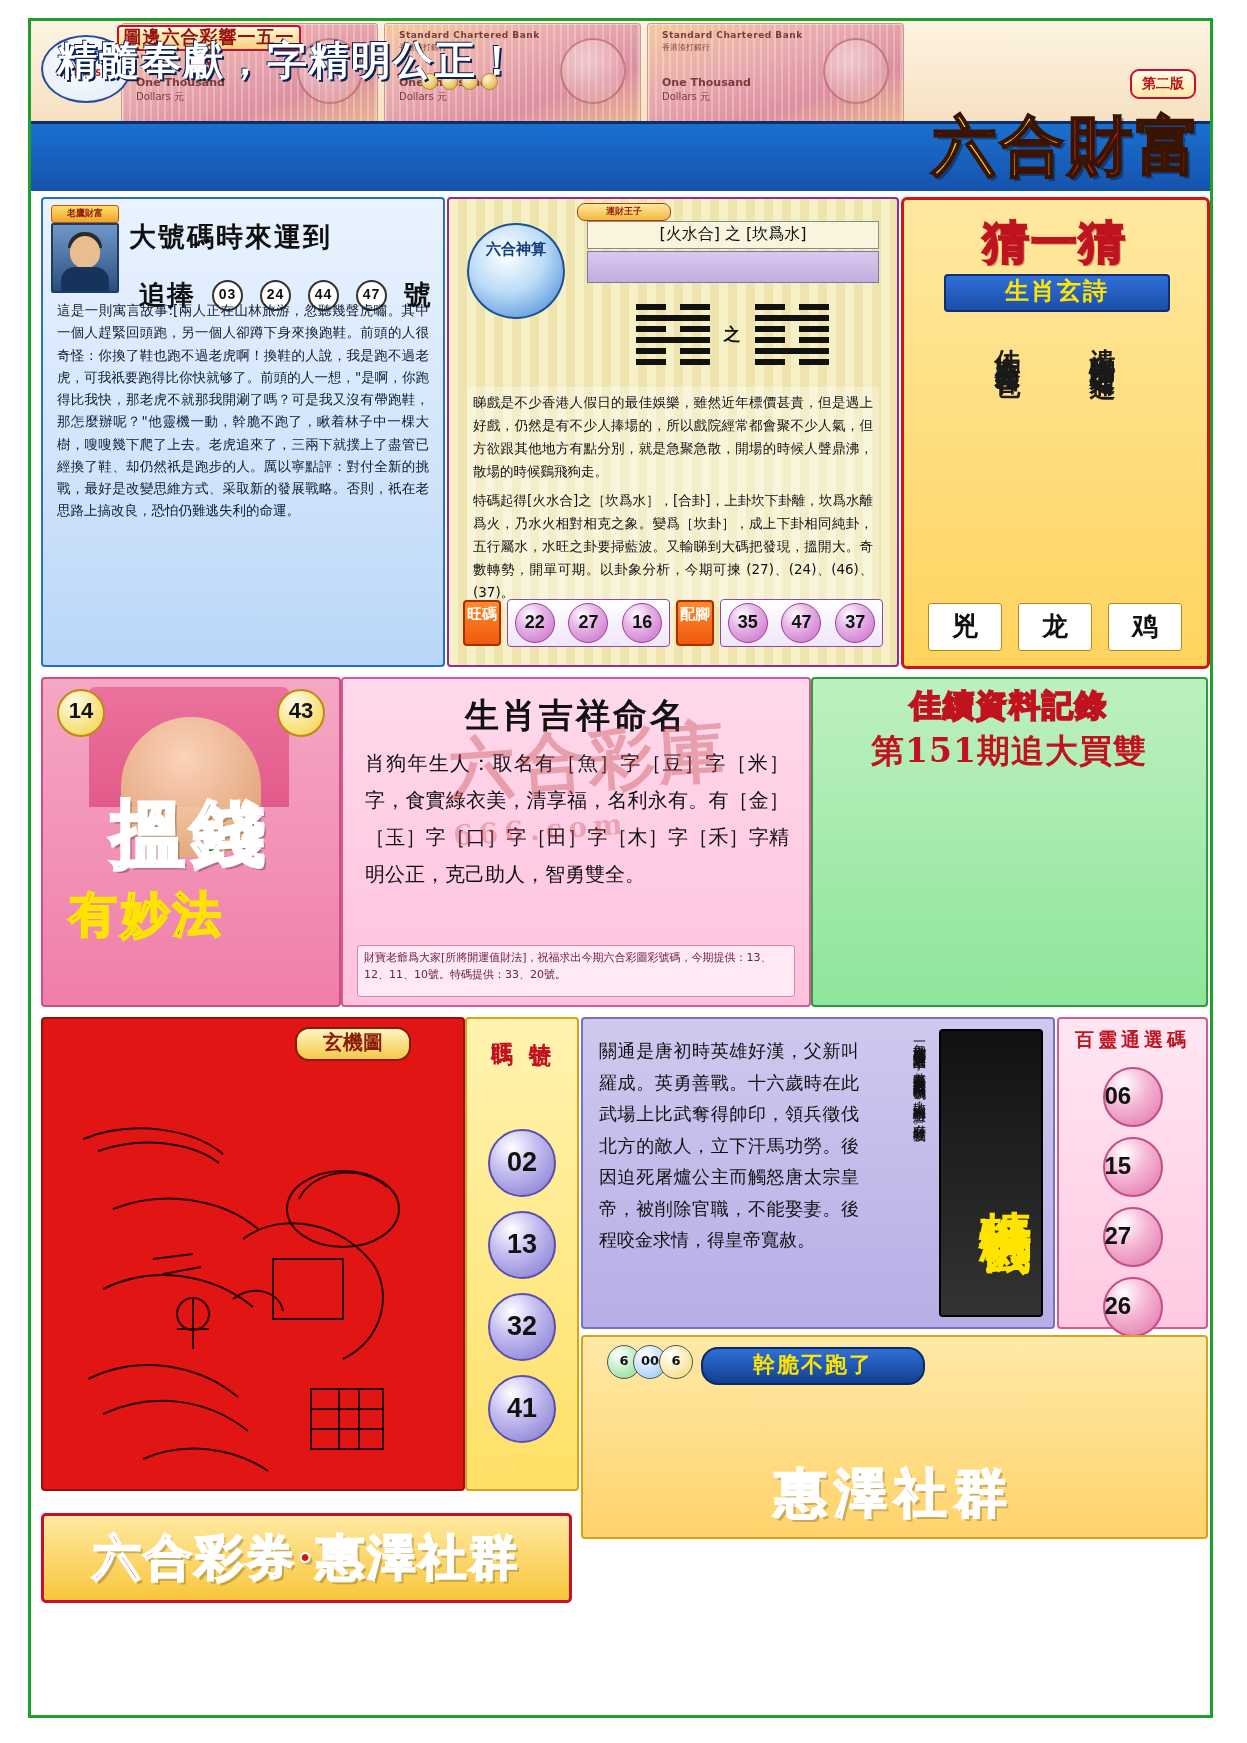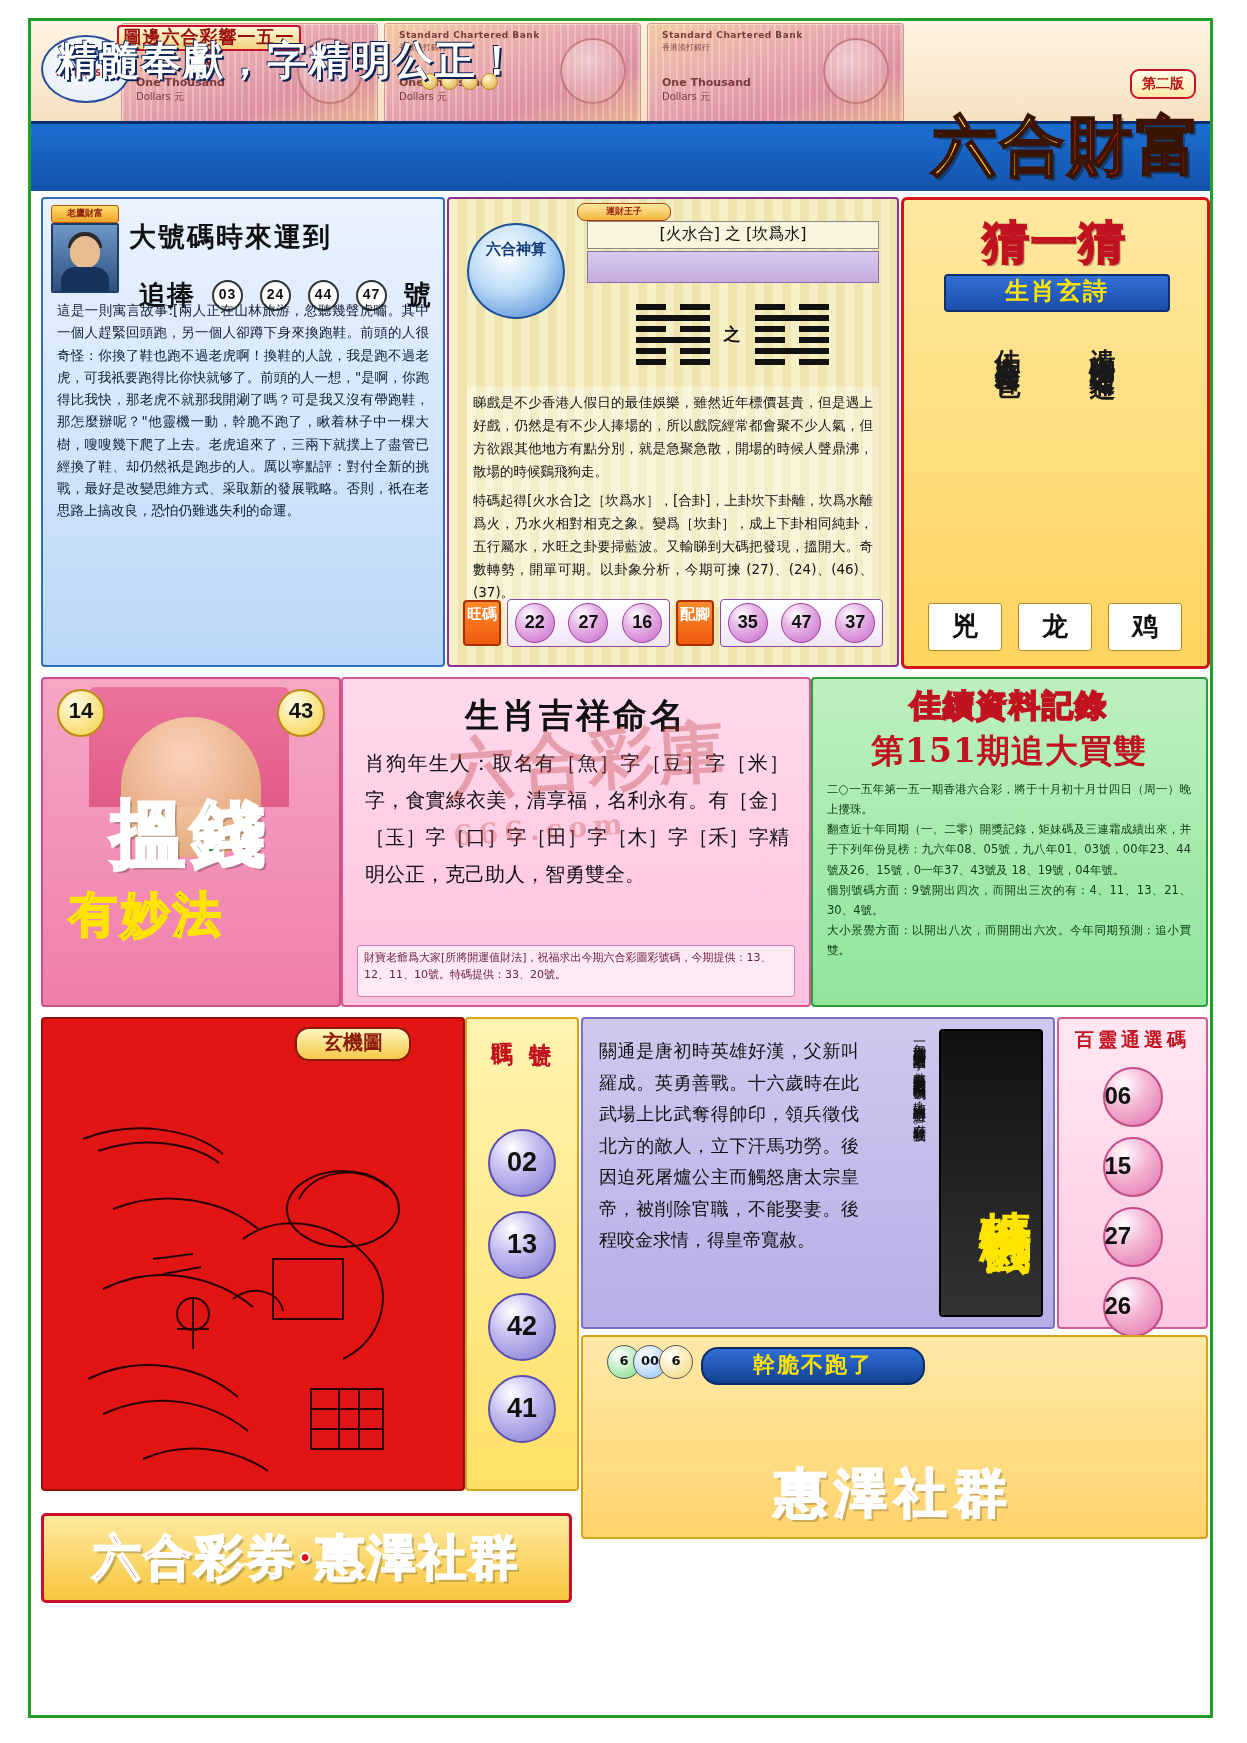--- a/index.html
+++ b/index.html
@@ -638,24 +638,20 @@
 
     <div class="box-name">
       <div class="name-title">生肖吉祥命名</div>
       <div class="name-body">肖狗年生人：取名有［魚］字［豆］字［米］字，食實綠衣美，清享福，名利永有。有［金］［玉］字［口］字［田］字［木］字［禾］字精明公正，克己助人，智勇雙全。</div>
       <div class="name-foot">財寶老爺爲大家[所將開運值財法]，祝福求出今期六合彩圖彩號碼，今期提供：13、12、11、10號。特碼提供：33、20號。</div>
     </div>
 
     <div class="box-record">
       <div class="rec-title">佳續資料記錄</div>
       <div class="rec-sub">第151期追大買雙</div>
-      <div class="rec-body" style="white-space:pre-line">二○一五年第一五一期香港六合彩，將于十月初十月廿四日（周一）晚上攪珠。
-翻查近十年同期（一、二零）開獎記錄，矩妹碼及三連霜成績出來，并于下列年份見榜：九六年08、05號，九八年01、03號，00年23、44號及26、15號，0一年37、43號及 18、19號，04年號。
-個別號碼方面：9號開出四次，而開出三次的有：4、11、13、21、30、4號。
-大小景覺方面：以開出八次，而開開出六次。今年同期預測：追小買雙。</div>
     </div>
   </div>
 
   <div class="row3">
 
     <div class="box-xuanji">
       <div class="xj-tag">玄機圖</div>
       <div class="xj-art">
         <svg viewBox="0 0 420 430" preserveAspectRatio="none">
           <g fill="none" stroke="#2a0000" stroke-width="2">
@@ -682,21 +678,21 @@
     </div>
 
     <div class="box-balls">
       <div class="balls-head">
         <div>旺碼</div>
         <div>特號</div>
       </div>
       <div class="balls-col">
         <div class="ball-big">02</div>
         <div class="ball-big">13</div>
-        <div class="ball-big">42</div>
+        <div class="ball-big">32</div>
         <div class="ball-big">41</div>
       </div>
     </div>
 
     <div class="box-story2">
       <div class="story2-text">關通是唐初時英雄好漢，父新叫羅成。英勇善戰。十六歲時在此武場上比武奪得帥印，領兵徵伐北方的敵人，立下汗馬功勞。後因迫死屠爐公主而觸怒唐太宗皇帝，被削除官職，不能娶妻。後程咬金求情，得皇帝寬赦。</div>
       <div class="story2-vert">每一期本欄將爲各位講述一則故事，其中有微妙之玄機透露當期特別號碼，敬請大家細心留意，必有財福雙收。</div>
       <div class="story2-title">特碼玄機</div>
     </div>
 

